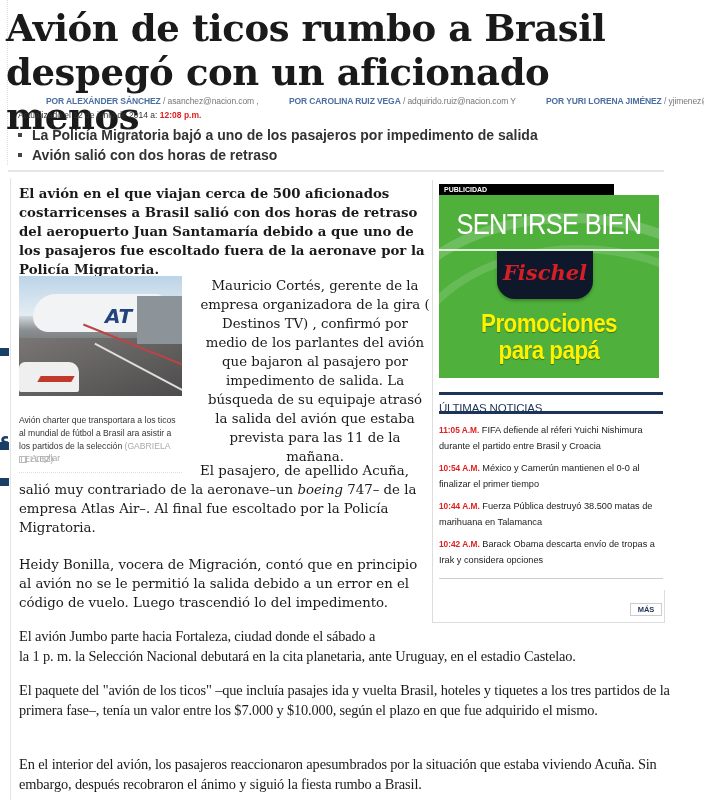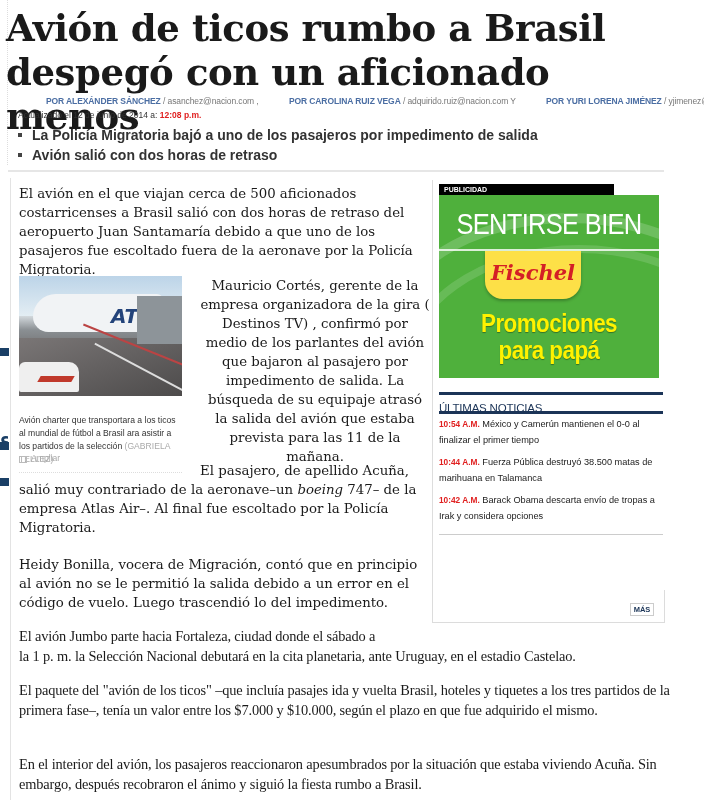--- a/index.html
+++ b/index.html
@@ -21,27 +21,27 @@
     .highlights li .bullet { display: inline-block; width: 4px; height: 4px; background: #444; margin-right: 10px; }
 
     .divider { position: absolute; left: 8px; top: 170px; width: 656px; height: 2px; background: #e6e6e6; }
 
     .left-rail { position: absolute; left: 0; top: 178px; width: 10px; height: 622px; }
     .rail-bar { position: absolute; left: 0; width: 9px; height: 8px; background: #1a3f66; }
     .rail-s { position: absolute; left: 0; top: 434px; font-family: "DejaVu Sans", sans-serif; font-weight: bold; font-size: 17px; color: #1a3f66; width: 8px; overflow: hidden; }
     .article-border { position: absolute; left: 10px; top: 178px; width: 1px; height: 622px; background: #e3e3e3; }
 
     .body-text { font-family: "DejaVu Serif", serif; font-size: 13.3px; line-height: 19px; color: #1a1a1a; }
-    .p1 { position: absolute; left: 19px; top: 184px; width: 410px; }
+    .p1 { position: absolute; left: 19px; top: 184px; width: 410px; font-weight: bold; }
     .photo-wrap { position: absolute; left: 19px; top: 276px; width: 163px; }
     .photo { width: 163px; height: 120px; position: relative; overflow: hidden;
       background: linear-gradient(180deg, #cfe0ee 0%, #e8eef2 30%, #8a8f93 45%, #6c6a6a 65%, #5a5858 100%); }
     .photo .sky { position: absolute; left: 0; top: 0; width: 163px; height: 40px; background: linear-gradient(180deg,#bcd4e8,#e3edf3); }
     .photo .plane { position: absolute; left: 14px; top: 18px; width: 130px; height: 38px; background: #f1f3f5; border-radius: 30px 8px 6px 20px; }
-    .photo .plane-logo { position: absolute; left: 92px; top: 28px; font-family: "DejaVu Sans", sans-serif; font-weight: bold; font-style: italic; color: #23437a; font-size: 20px; }
+    .photo .plane-logo { position: absolute; left: 86px; top: 28px; font-family: "DejaVu Sans", sans-serif; font-weight: bold; font-style: italic; color: #23437a; font-size: 20px; }
     .photo .bridge { position: absolute; left: 118px; top: 20px; width: 45px; height: 48px; background: #8d9499; }
     .photo .ground { position: absolute; left: 0; top: 62px; width: 163px; height: 58px; background: linear-gradient(160deg, #7a7676, #4d4b4b); }
     .photo .redline { position: absolute; left: 60px; top: 70px; width: 120px; height: 2px; background: #b44; transform: rotate(22deg); }
     .photo .whiteline { position: absolute; left: 70px; top: 90px; width: 100px; height: 2px; background: #ddd; transform: rotate(28deg); }
     .photo .van { position: absolute; left: 0; top: 86px; width: 60px; height: 30px; background: #efefef; border-radius: 6px 10px 2px 2px; }
     .photo .van-stripe { position: absolute; left: 20px; top: 100px; width: 34px; height: 6px; background: #c0392b; transform: skewX(-30deg); }
 
     .caption { font-size: 8.6px; line-height: 13px; color: #333; margin-top: 18px; }
     .caption .credit { color: #aaa; }
     .caption-bottom { display: flex; font-size: 8.6px; color: #aaa; margin-top: -13px; height: 13px; }
@@ -60,33 +60,33 @@
 
     .sidebar-border { position: absolute; left: 432px; top: 180px; width: 1px; height: 410px; background: #ddd; }
 
     .ad { position: absolute; left: 439px; top: 184px; width: 220px; }
     .ad-label { background: #000; color: #fff; font-size: 7px; font-weight: bold; height: 11px; line-height: 11px; padding-left: 5px; width: 175px; }
     .ad-box { position: relative; width: 220px; height: 183px; background: #4fb03c; overflow: hidden; }
     .ad-arc1 { position: absolute; left: -60px; top: 18px; width: 380px; height: 260px; border-radius: 50%; border: 10px solid rgba(255,255,255,0.18); }
     .ad-arc2 { position: absolute; left: -40px; top: 50px; width: 360px; height: 260px; border-radius: 50%; border: 8px solid rgba(255,255,255,0.14); }
     .ad-headline { position: absolute; left: 0; top: 13px; width: 220px; text-align: center; color: #fff; font-family: "Liberation Sans", sans-serif; font-size: 29px; letter-spacing: -0.8px; transform: scaleX(0.88); }
     .ad-rule { position: absolute; left: 0; top: 54px; width: 220px; height: 2px; background: rgba(255,255,255,0.8); }
-    .ad-logo { position: absolute; left: 46px; top: 56px; width: 96px; height: 48px; background: #fde047; border-radius: 0 0 18px 18px; box-shadow: 0 2px 3px rgba(0,0,0,0.25); text-align: center; }
+    .ad-logo { position: absolute; left: 58px; top: 56px; width: 96px; height: 48px; background: #0f172a; border-radius: 0 0 18px 18px; box-shadow: 0 2px 3px rgba(0,0,0,0.25); text-align: center; }
     .ad-logo span { font-family: "DejaVu Serif", serif; font-style: italic; font-weight: bold; color: #d41f26; font-size: 21px; line-height: 44px; }
     .ad-promo { position: absolute; left: 0; top: 115px; width: 220px; text-align: center; color: #fff200; font-family: "Liberation Sans", sans-serif; font-weight: bold; font-size: 26px; line-height: 27px; letter-spacing: -0.6px; transform: scaleX(0.86); text-shadow: 0 1px 1px rgba(0,0,0,0.35); }
 
     .news { position: absolute; left: 439px; top: 392px; width: 225px; }
     .news-rule { height: 3px; background: #1b3457; width: 224px; }
     .news-title { font-size: 11.5px; color: #1b3457; height: 16px; line-height: 26px; letter-spacing: -0.2px; }
     .news-item { font-size: 9.2px; line-height: 16px; color: #222; margin-top: 2px; padding-right: 4px; }
     .news-item + .news-item { margin-top: 6px; }
     .news-item .news-time { color: #e02020; font-weight: bold; font-size: 8.3px; }
     .news-bottom-rule { height: 1px; background: #ccc; margin-top: 10px; width: 224px; }
     .news-frame { position: absolute; left: 432px; top: 590px; width: 233px; height: 33px; border: 1px solid #dcdcdc; border-top: none; }
-    .more-btn-el { position: absolute; left: 630px; top: 603px; width: 24px; height: 13px; border: 1px solid #ccc; background: #fff; font-size: 7.5px; font-weight: bold; color: #1b3457; text-align: center; line-height: 11px; cursor: pointer; }
+    .more-btn-el { position: absolute; left: 630px; top: 603px; width: 32px; height: 13px; border: 1px solid #ccc; background: #fff; font-size: 7.5px; font-weight: bold; color: #1b3457; text-align: center; line-height: 11px; cursor: pointer; }
   </style>
 </head>
 <body>
 
 <div class="top-border-left"></div>
 
 <h1 class="headline">
   <span>Avión de ticos rumbo a Brasil</span><br>
   <span>despegó con un aficionado menos</span>
 </h1>
@@ -169,19 +169,20 @@
       <span>Promociones</span><br>
       <span>para papá</span>
     </div>
   </div>
 </div>
 
 <div class="news">
   <div class="news-rule"></div>
   <div class="news-title">ÚLTIMAS NOTICIAS</div>
   <div class="news-rule"></div>
+  <div class="news-item" style="margin-top:8px"><span class="news-time">11:05 A.M.</span> <span>FIFA defiende al réferi Yuichi Nishimura durante el partido entre Brasil y Croacia</span></div>
   <div class="news-item"><span class="news-time">10:54 A.M.</span> <span>México y Camerún mantienen el 0-0 al finalizar el primer tiempo</span></div>
   <div class="news-item"><span class="news-time">10:44 A.M.</span> <span>Fuerza Pública destruyó 38.500 matas de marihuana en Talamanca</span></div>
   <div class="news-item"><span class="news-time">10:42 A.M.</span> <span>Barack Obama descarta envío de tropas a Irak y considera opciones</span></div>
   <div class="news-bottom-rule"></div>
 </div>
 <div class="news-frame"></div>
 <button class="more-btn-el">MÁS</button>
 
 </body></html>

